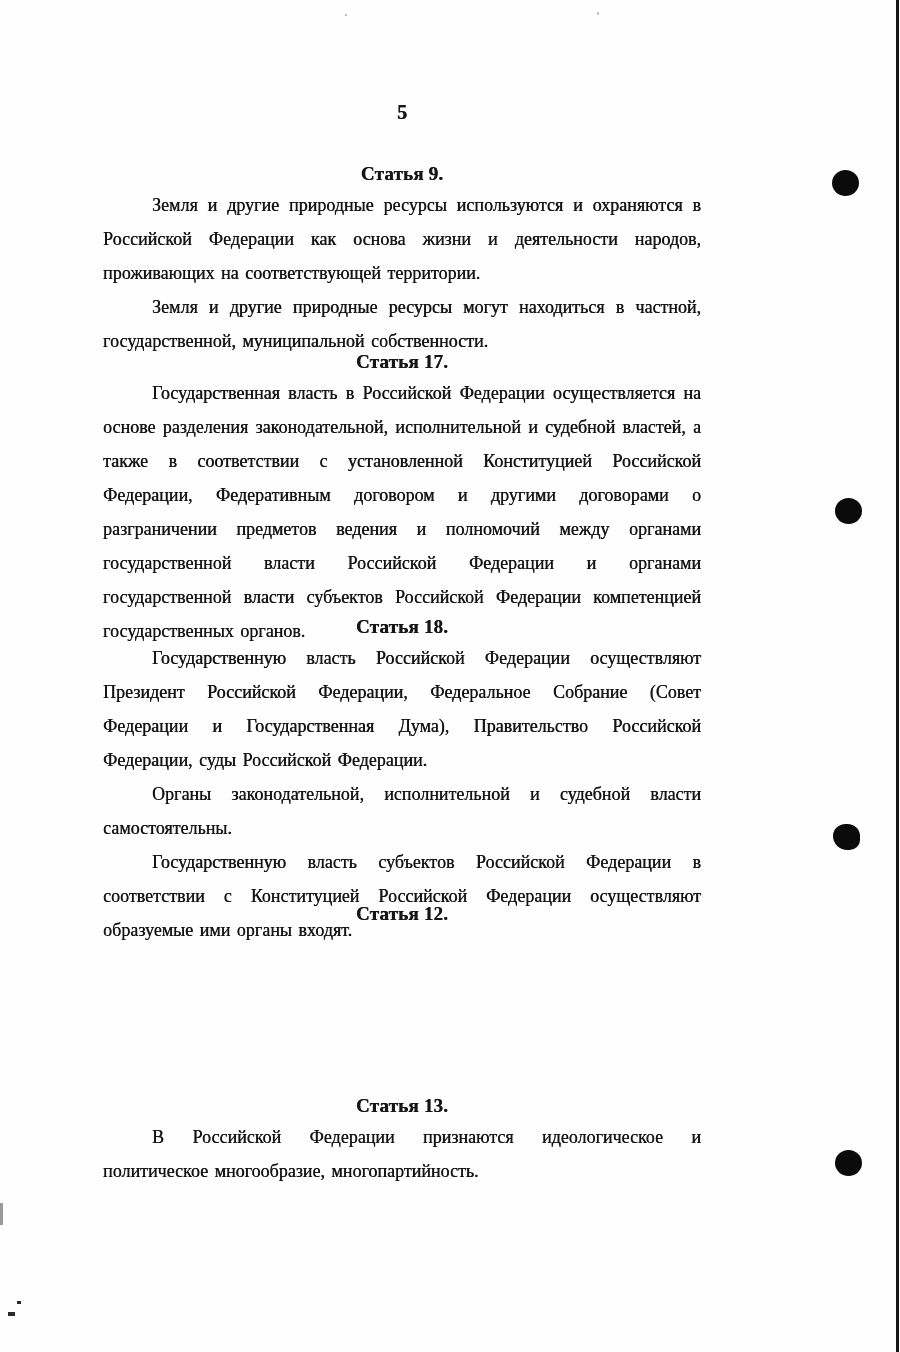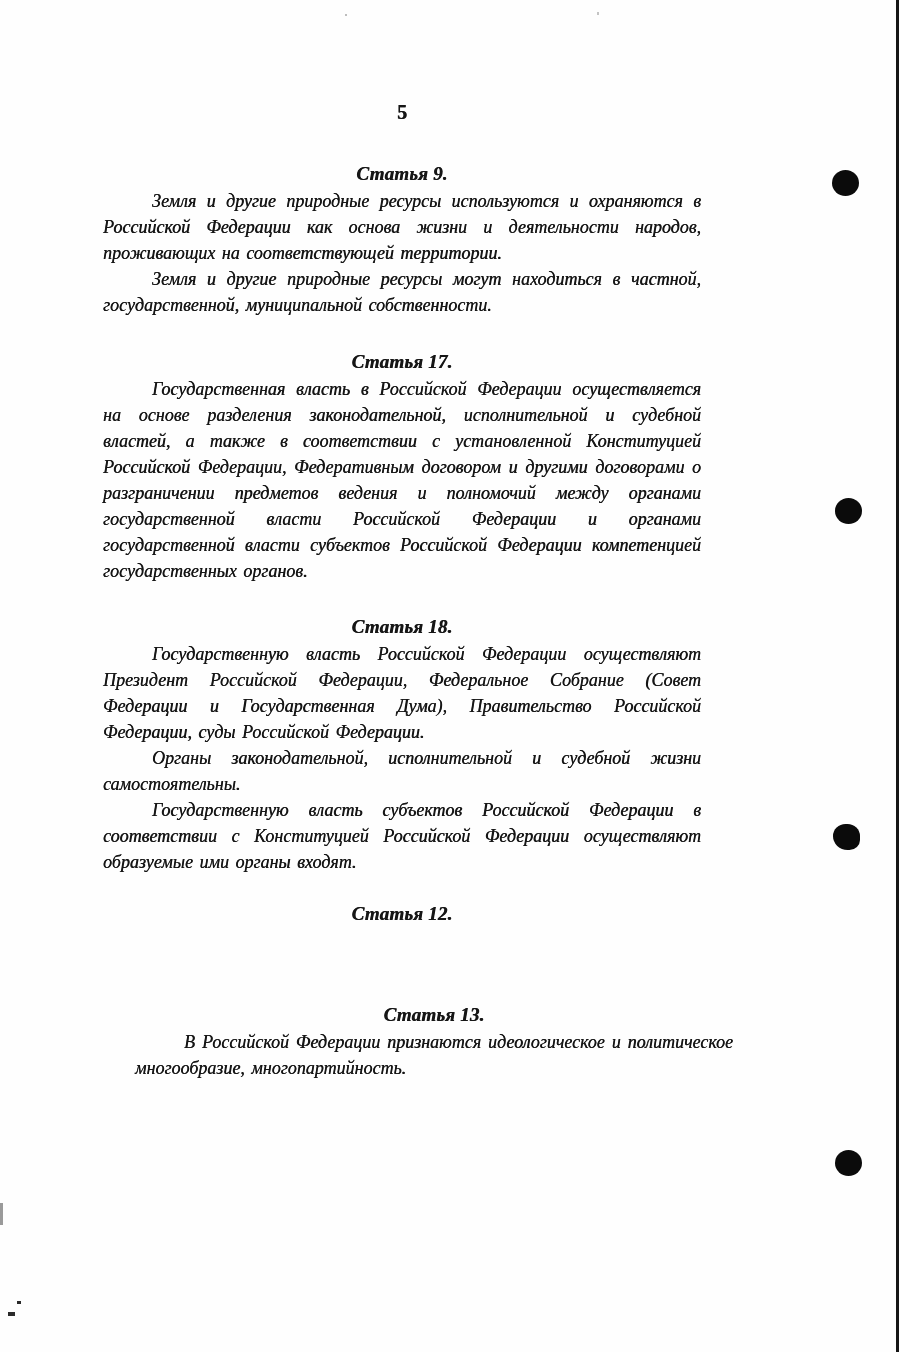--- a/index.html
+++ b/index.html
@@ -23,46 +23,45 @@
     width: 598px;
     text-align: center;
     font-size: 20px;
     font-weight: 600;
     text-shadow: 0.4px 0 0 currentColor;
   }
   .article {
     position: absolute;
     left: 103px;
     width: 598px;
-    font-style: italic;
   }
   .article-title {
     margin: 0;
     font-size: 19px;
     font-weight: 700;
     text-align: center;
     line-height: 27.5px;
     letter-spacing: 0.2px;
     text-shadow: 0.4px 0 0 currentColor;
   }
   .article-paragraph {
     margin: 0;
     font-size: 18px;
-    line-height: 26px;
+    line-height: 34px;
     text-align: justify;
     text-indent: 49px;
     word-spacing: 2px;
     font-weight: 500;
     text-shadow: 0.35px 0 0 currentColor;
   }
   .article-9  { top: 160px; }
   .article-10 { top: 348px; }
   .article-11 { top: 613px; }
   .article-12 { top: 900px; }
-  .article-13 { top: 1001px; margin-left: 32px; }
+  .article-13 { top: 1092px; }
 
   .punch-mark {
     position: absolute;
     width: 27px;
     height: 26px;
     background: #0b0b0b;
     border-radius: 50%;
   }
   .punch-1 { left: 832px; top: 170px; }
   .punch-2 { left: 835px; top: 498px; }
@@ -98,21 +97,21 @@
   </section>
 
   <section class="article article-10">
     <h2 class="article-title">Статья 17.</h2>
     <p class="article-paragraph">Государственная власть в Российской Федерации осуществляется на основе разделения законодательной, исполнительной и судебной властей, а также в соответствии с установленной Конституцией Российской Федерации, Федеративным договором и другими договорами о разграничении предметов ведения и полномочий между органами государственной власти Российской Федерации и органами государственной власти субъектов Российской Федерации компетенцией государственных органов.</p>
   </section>
 
   <section class="article article-11">
     <h2 class="article-title">Статья 18.</h2>
     <p class="article-paragraph">Государственную власть Российской Федерации осуществляют Президент Российской Федерации, Федеральное Собрание (Совет Федерации и Государственная Дума), Правительство Российской Федерации, суды Российской Федерации.</p>
-    <p class="article-paragraph">Органы законодательной, исполнительной и судебной жизни самостоятельны.</p>
+    <p class="article-paragraph">Органы законодательной, исполнительной и судебной власти самостоятельны.</p>
     <p class="article-paragraph">Государственную власть субъектов Российской Федерации в соответствии с Конституцией Российской Федерации  осуществляют образуемые ими органы входят.</p>
   </section>
 
   <section class="article article-12">
     <h2 class="article-title">Статья 12.</h2>
   </section>
 
   <section class="article article-13">
     <h2 class="article-title">Статья 13.</h2>
     <p class="article-paragraph">В Российской Федерации признаются идеологическое и политическое многообразие, многопартийность.</p>

